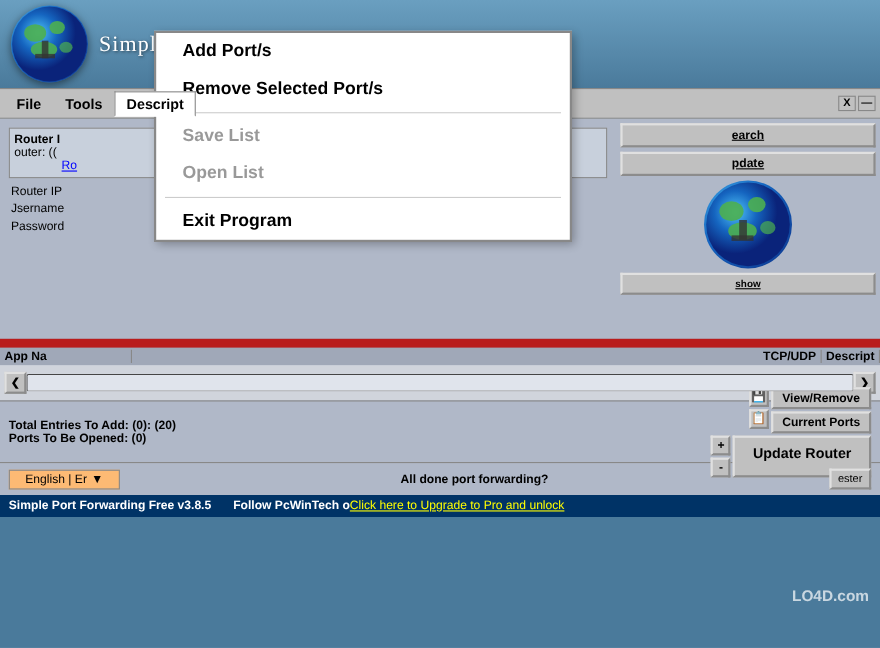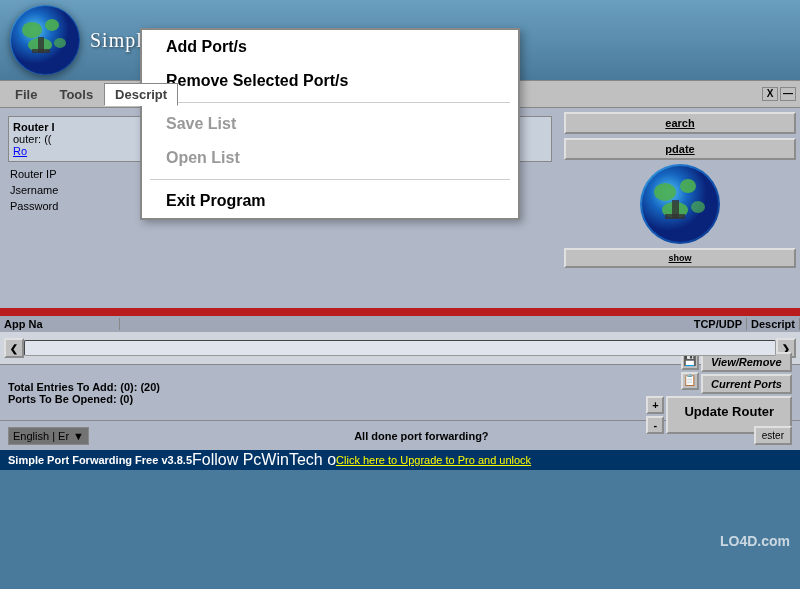--- a/index.html
+++ b/index.html
@@ -42,21 +42,21 @@
       border-top: 1px solid #888;
       border-bottom: 1px solid #888;
       position: relative;
       height: 28px;
     }
 
     .menu-item {
       padding: 3px 10px;
       font-size: 13px;
       font-weight: bold;
-      color: #404040;
+      color: #000000;
       cursor: pointer;
       background: #c0c0c0;
       border: 1px solid transparent;
       position: relative;
     }
 
     .menu-item.active {
       background: white;
       border: 1px solid #888;
       border-bottom: 1px solid white;
@@ -104,20 +104,21 @@
       background: #c8d0dc;
       border: 1px solid #888;
       padding: 4px;
       margin-bottom: 4px;
       font-size: 11px;
     }
 
     .router-info a {
       color: blue;
       text-decoration: underline;
+      margin-left: 43px;
     }
 
     
     .right-panel {
       flex: 1;
       padding: 4px;
       display: flex;
       flex-direction: column;
       gap: 4px;
       text-decoration: underline;
@@ -246,23 +247,23 @@
       background: #b0b8c8;
       height: 30px;
       display: flex;
       align-items: center;
       padding: 0 8px;
       justify-content: space-between;
       border-top: 1px solid #888;
     }
 
     .lang-select {
-      background: #737373;
+      background: #fdba74;
       border: 1px solid #888;
-      padding: 2px 4px;
+      padding: 2px 14px;
       font-size: 11px;
       display: flex;
       align-items: flex-start;
       gap: 4px;
     }
 
     .done-text {
       font-size: 11px;
       color: #000;
       font-weight: bold;
@@ -462,21 +463,21 @@
     <div>
       <div class="bottom-info">Total Entries To Add: (0): (20)</div>
       <div class="bottom-info">Ports To Be Opened: (0)</div>
     </div>
     <div class="bottom-buttons">
       <div class="bottom-btn-row">
         <div style="display:flex; flex-direction:column; gap:2px;">
           <div class="small-btn">💾</div>
           <div class="small-btn">📋</div>
         </div>
-        <div style="display:flex; flex-direction:column; gap:2px;font-style:italic;">
+        <div style="display:flex; flex-direction:column; gap:2px;">
           <div class="bottom-btn">View/Remove</div>
           <div class="bottom-btn">Current Ports</div>
         </div>
       </div>
       <div class="bottom-btn-row">
         <div style="display:flex; flex-direction:column; gap:2px;">
           <div class="small-btn">+</div>
           <div class="small-btn">-</div>
         </div>
         <div class="bottom-btn" style="font-size:13px; font-weight:bold; padding:6px 16px;">Update Router</div>
@@ -489,21 +490,21 @@
       <span>English | Er</span>
       <span>▼</span>
     </div>
     <div class="done-text">All done port forwarding?</div>
     <div class="test-btn">ester</div>
   </div>
 </div>
 
 <div class="status-bar">
   <span class="status-text">Simple Port Forwarding Free v3.8.5</span>
-  <span style="color:white; font-size:16px; ">Follow PcWinTech o</span>
+  <span style="color:white; font-size:11px; margin-left:20px;font-weight:bold;">Follow PcWinTech o</span>
   <span class="upgrade-link">Click here to Upgrade to Pro and unlock</span>
 </div>
 
 <div class="dropdown-overlay">
   <div class="dropdown-menu">
     <div class="dropdown-item">Add Port/s</div>
     <div class="dropdown-item">Remove Selected Port/s</div>
     <div class="dropdown-separator"></div>
     <div class="dropdown-item disabled">Save List</div>
     <div class="dropdown-item disabled">Open List</div>

